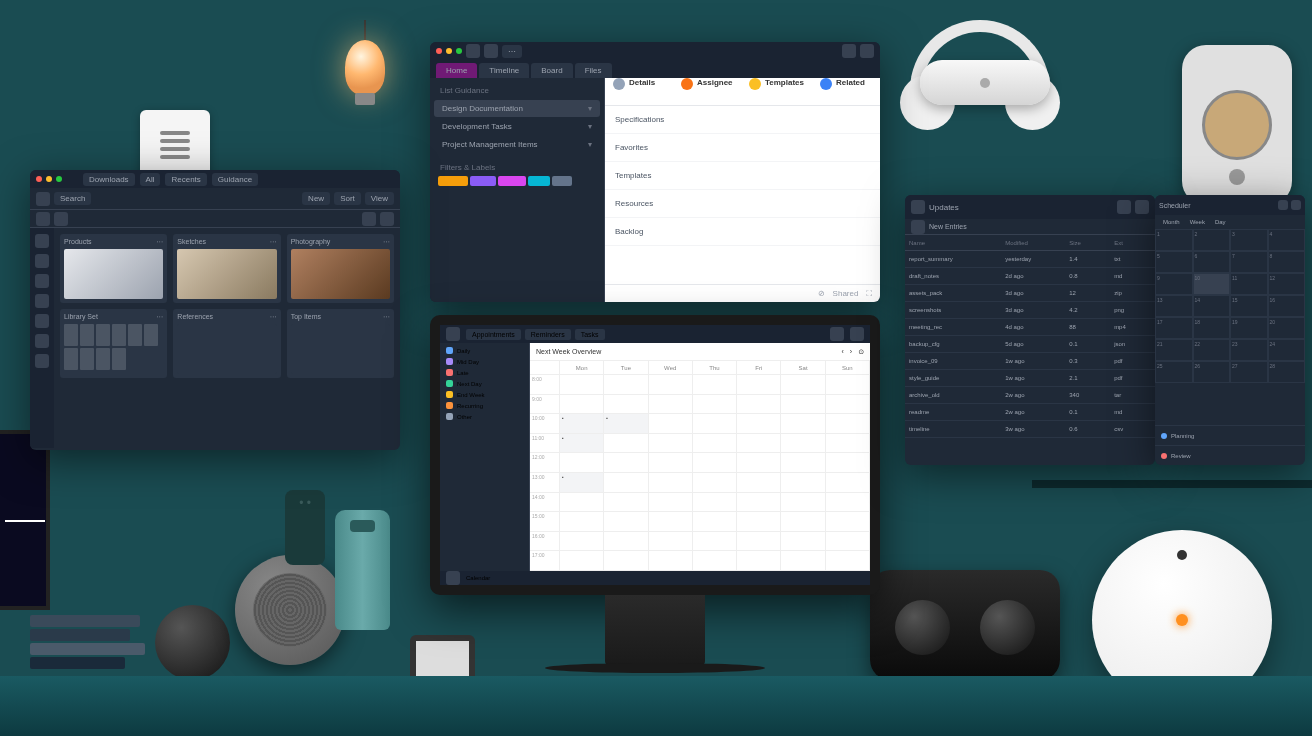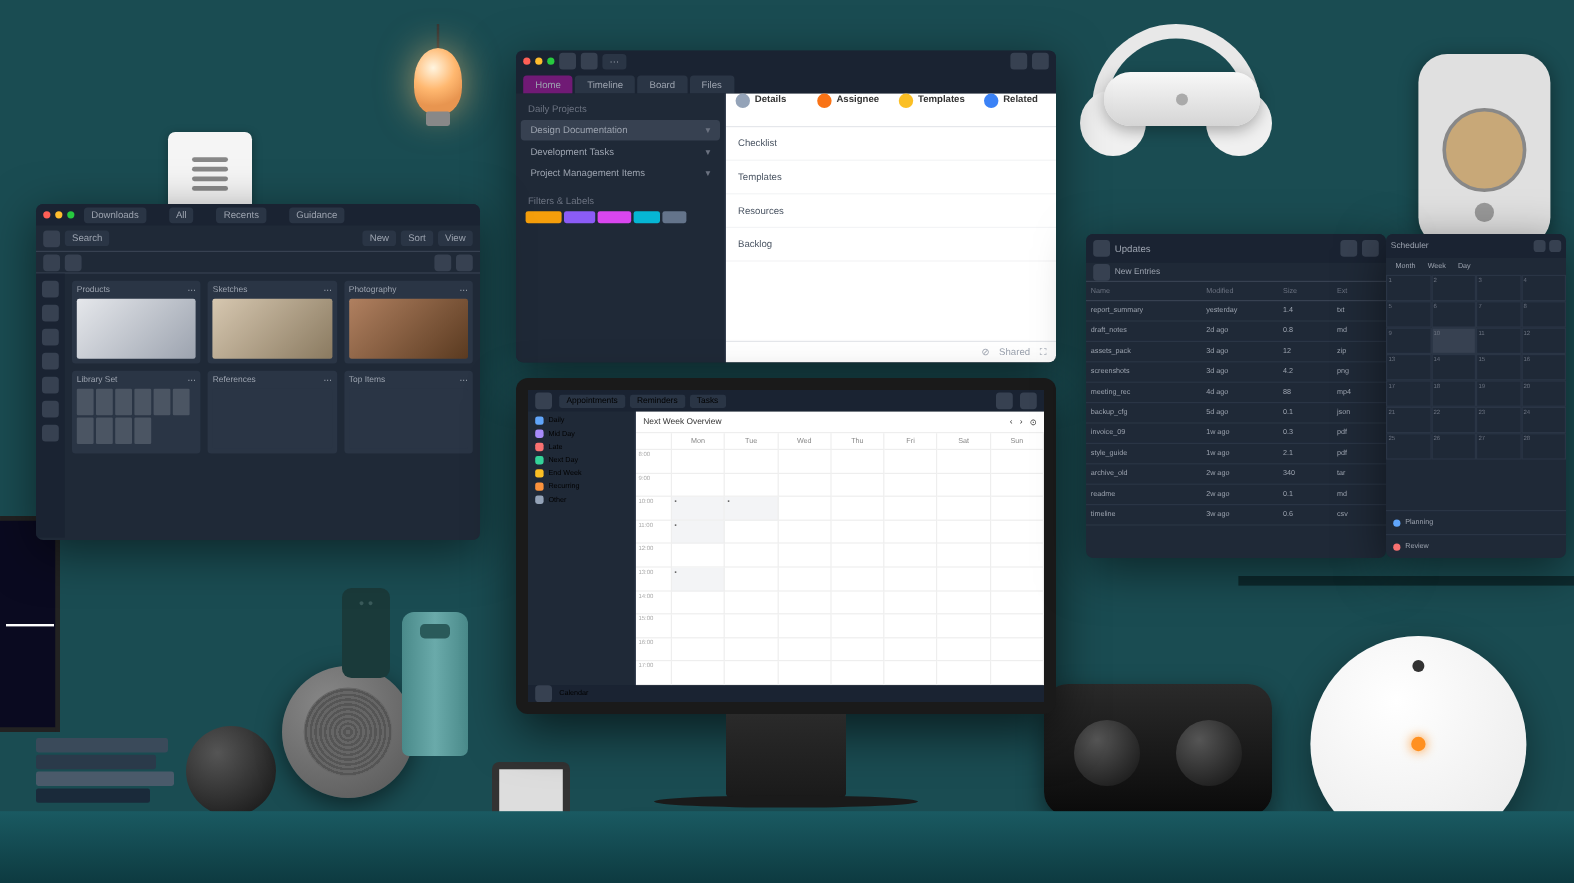--- a/index.html
+++ b/index.html
@@ -209,21 +209,21 @@
       <span class="ticn"></span>
     </div>
     <div class="tabs" id="winA-tabs">
         <div class="tab active">Home</div>
         <div class="tab">Timeline</div>
         <div class="tab">Board</div>
         <div class="tab">Files</div>
       </div>
     <div class="body">
       <div class="side">
-        <div class="grp">Daily Projects</div>
+        <div class="grp">List Guidance</div>
         <div id="winA-items">
             <div class="item hl">
               <span>Design Documentation</span>
               <span class="chev">▾</span>
             </div>
             <div class="item">
               <span>Development Tasks</span>
               <span class="chev">▾</span>
             </div>
             <div class="item">
@@ -254,21 +254,27 @@
               <span class="ava" style="background:#fbbf24"></span>
               <span>Templates</span>
             </div>
             <div class="col">
               <span class="ava" style="background:#3b82f6"></span>
               <span>Related</span>
             </div>
           </div>
         <div class="rows" id="winA-rows">
             <div class="row">
-              <div class="cell">Checklist</div>
+              <div class="cell">Specifications</div>
+              <div class="cell" style="background:transparent;height:100%"></div>
+              <div class="cell" style="background:transparent;height:100%"></div>
+              <div class="cell" style="background:transparent;height:100%"></div>
+            </div>
+            <div class="row">
+              <div class="cell">Favorites</div>
               <div class="cell" style="background:transparent;height:100%"></div>
               <div class="cell" style="background:transparent;height:100%"></div>
               <div class="cell" style="background:transparent;height:100%"></div>
             </div>
             <div class="row">
               <div class="cell">Templates</div>
               <div class="cell" style="background:transparent;height:100%"></div>
               <div class="cell" style="background:transparent;height:100%"></div>
               <div class="cell" style="background:transparent;height:100%"></div>
             </div>
@@ -292,21 +298,21 @@
         </div>
       </div>
     </div>
   </div>
 
   <div class="win winB">
     <div class="titlebar">
       <span class="tdot r"></span>
       <span class="tdot g"></span>
       <span class="tdot y"></span>
-      <div id="winB-toptabs" style="display:flex;gap:19px;margin-left:4px">
+      <div id="winB-toptabs" style="display:flex;gap:5px;margin-left:17px">
           <span class="tbtn">Downloads</span>
           <span class="tbtn">All</span>
           <span class="tbtn">Recents</span>
           <span class="tbtn">Guidance</span>
         </div>
     </div>
     <div class="toolbar">
       <span class="ticn"></span>
       <span class="tbtn">Search</span>
       <div id="winB-tools" style="display:flex;gap:4px;margin-left:auto">

